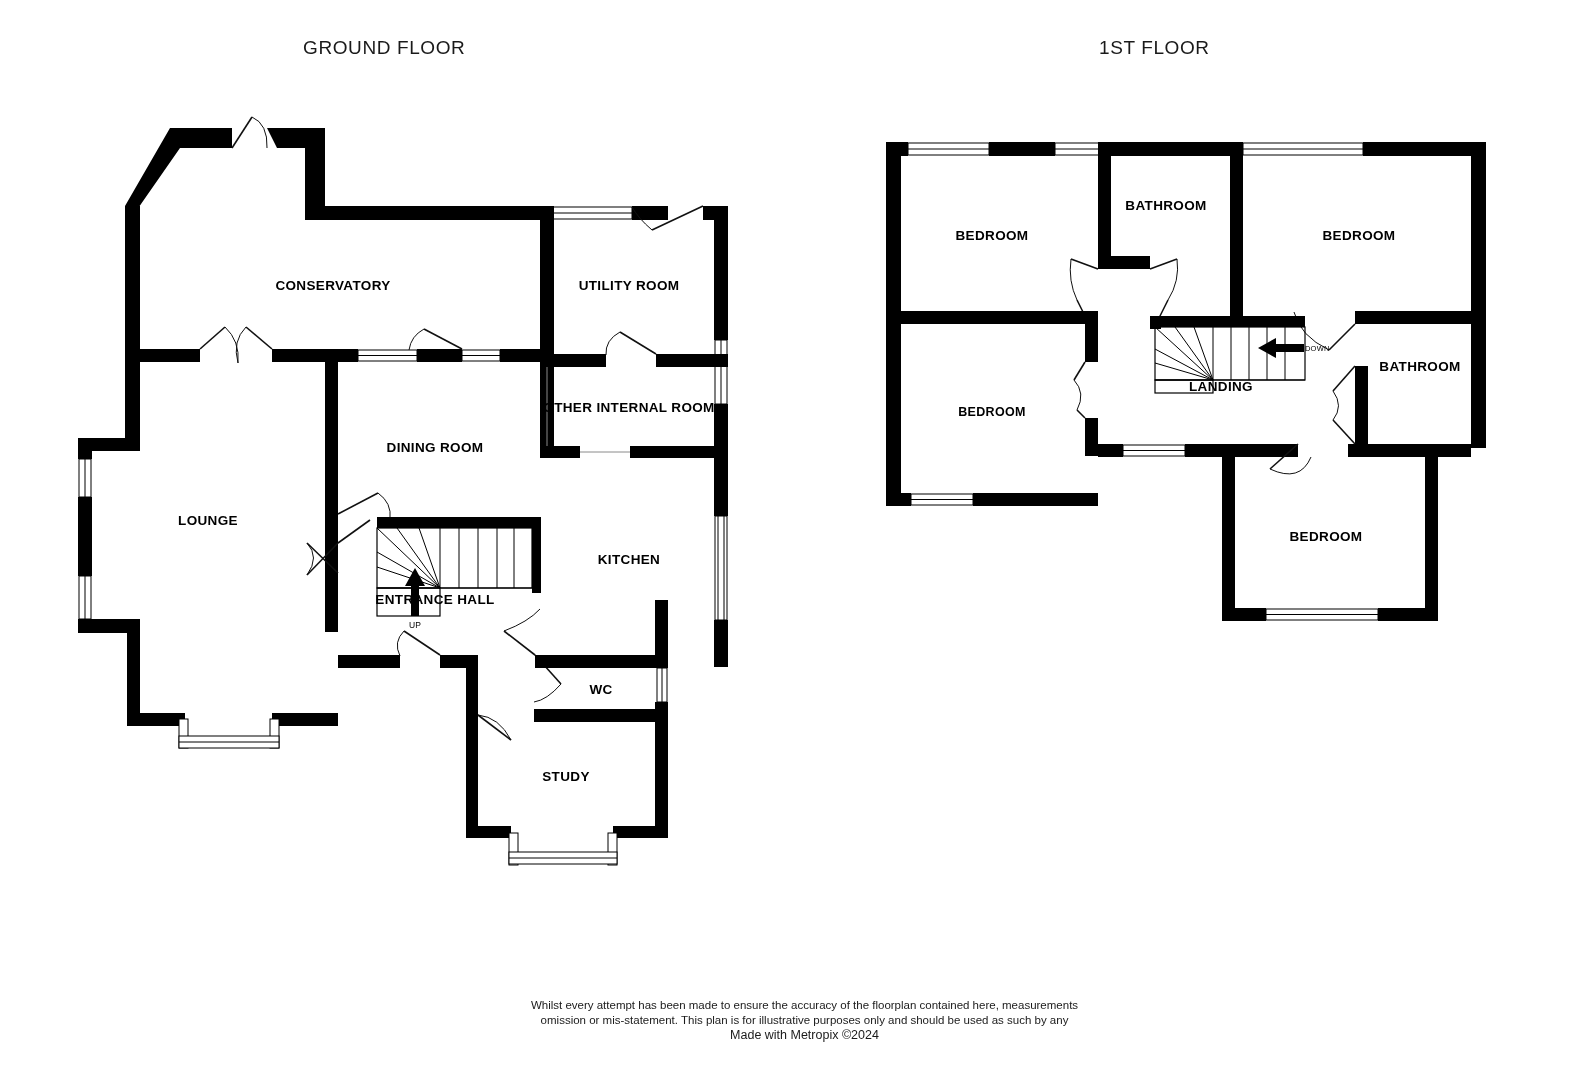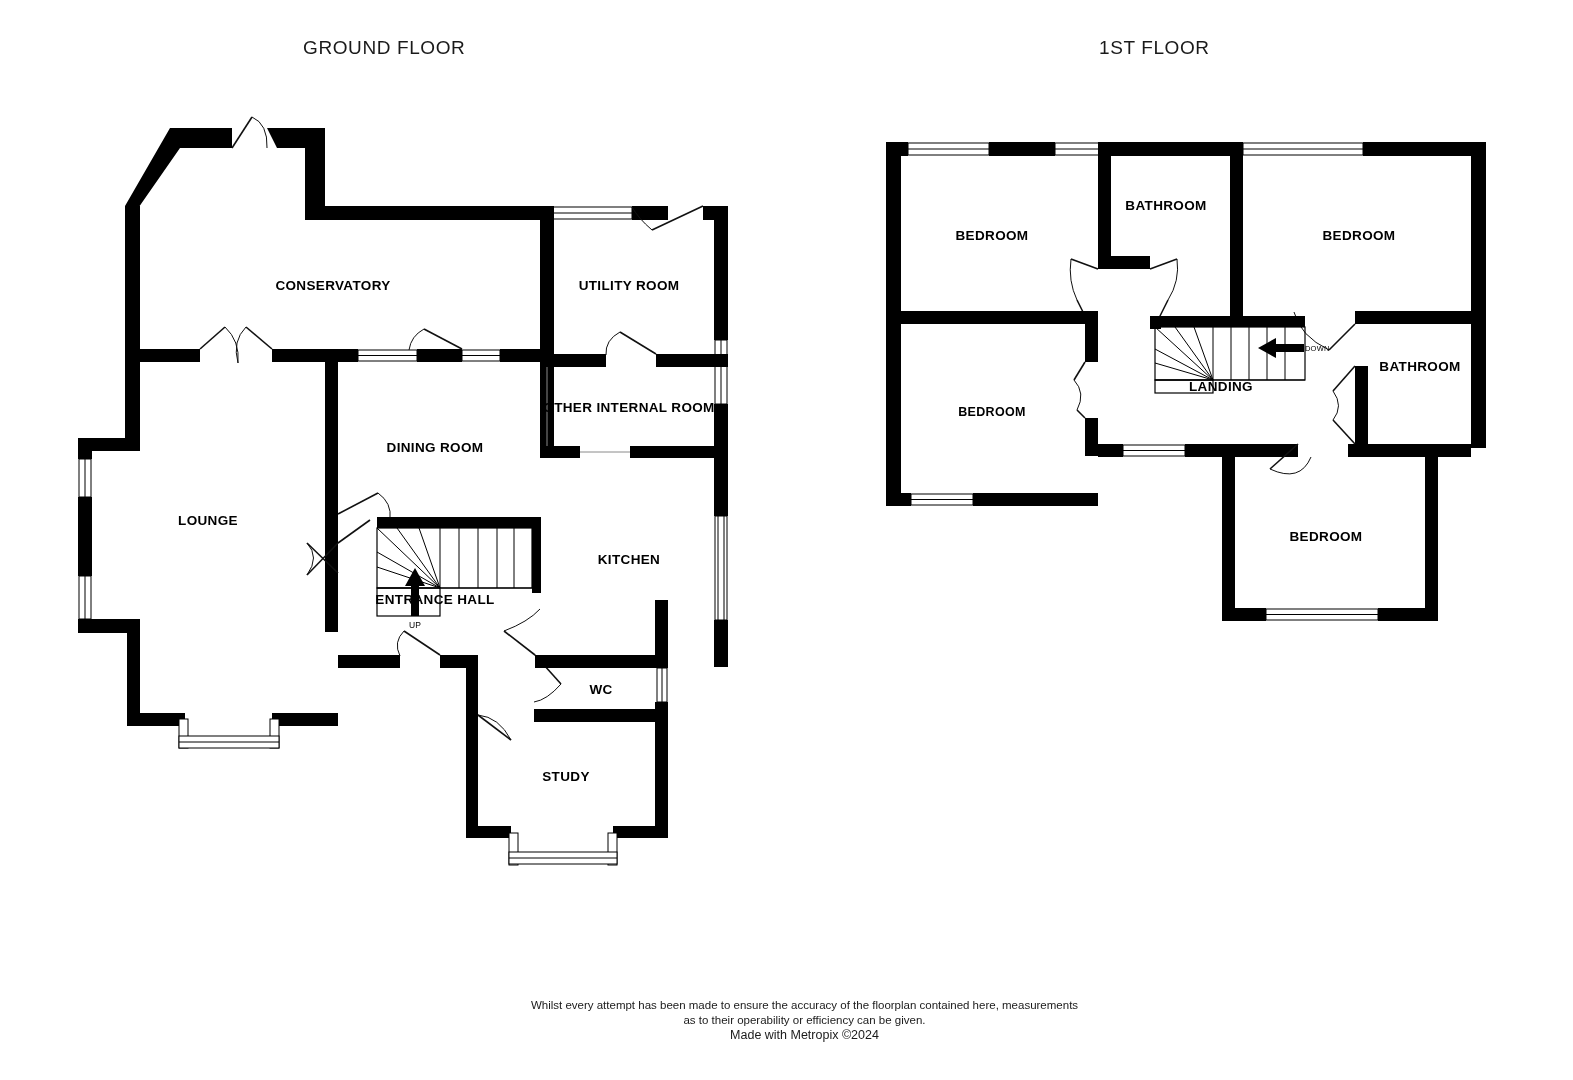--- a/index.html
+++ b/index.html
@@ -285,15 +285,15 @@
     <text class="room-label" text-anchor="middle" x="1359" y="240">BEDROOM</text>
     <text class="room-label" text-anchor="middle" x="1420" y="371">BATHROOM</text>
     <text class="room-label-sm" text-anchor="middle" x="992" y="416">BEDROOM</text>
     <text class="room-label" text-anchor="middle" x="1221" y="391">LANDING</text>
     <text class="room-label" text-anchor="middle" x="1326" y="541">BEDROOM</text>
   </g>
 </svg>
 
 <div id="footer">
   <div>Whilst every attempt has been made to ensure the accuracy of the floorplan contained here, measurements</div>
-  <div>as to their operability or efficiency can be given.</div>
+  <div>omission or mis-statement. This plan is for illustrative purposes only and should be used as such by any</div>
   <div class="made">Made with Metropix ©2024</div>
 </div>
 
 </body></html>

